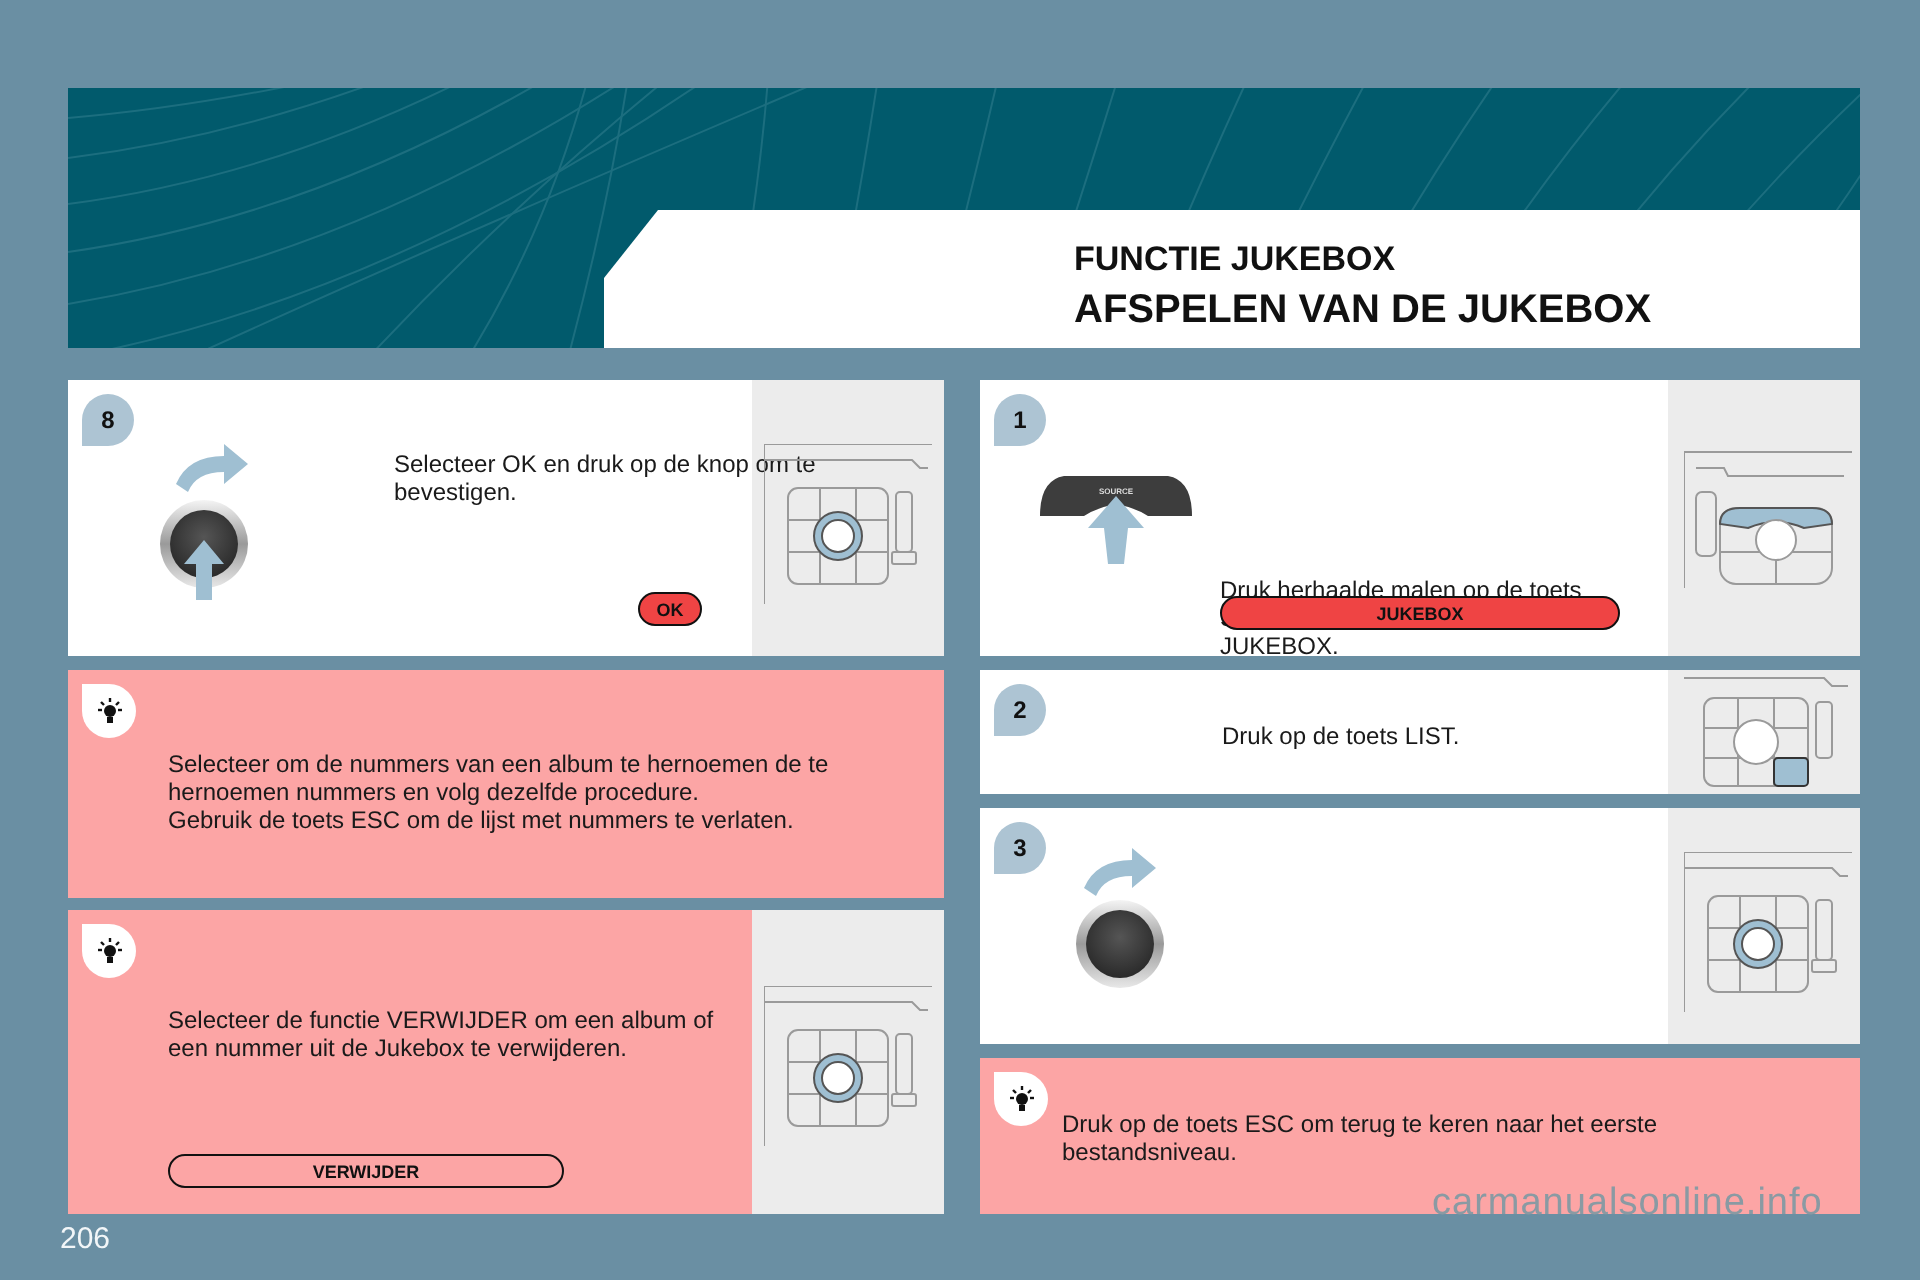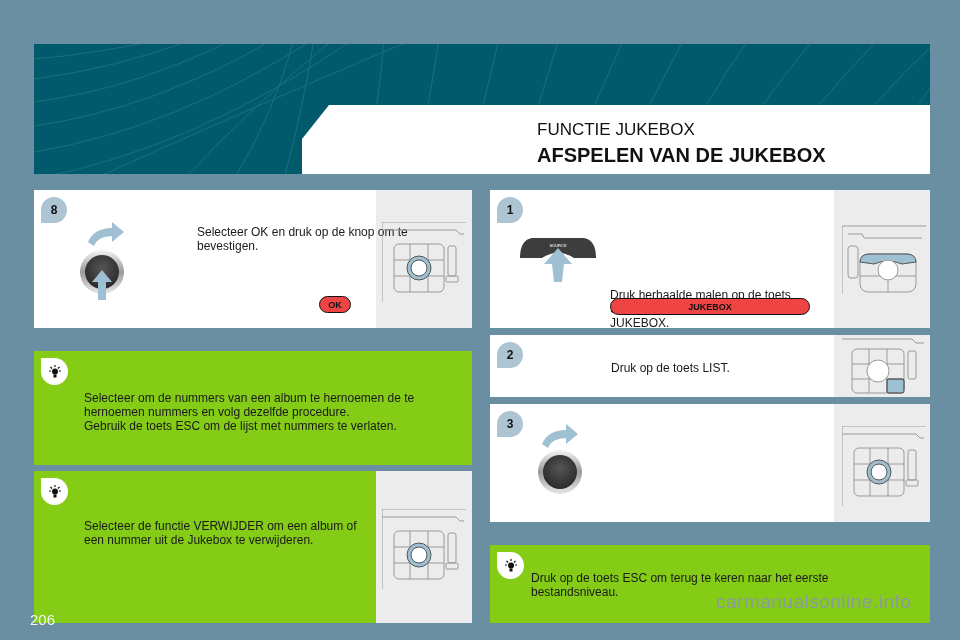--- a/index.html
+++ b/index.html
@@ -13,26 +13,26 @@
   .header {
     position: absolute; left: 34px; top: 44px; width: 896px; height: 130px;
     background: #015a6c; overflow: hidden;
   }
   .header svg.lines { position: absolute; left: 0; top: 0; }
   .title-box {
     position: absolute; left: 268px; top: 61px; width: 628px; height: 69px;
     background: #fff;
     clip-path: polygon(27px 0, 100% 0, 100% 100%, 0 100%, 0 34px);
   }
-  .title-main { position: absolute; left: 537px; top: 120px; font-size: 17px; font-weight: normal; color: #111; }
+  .title-main { position: absolute; left: 537px; top: 120px; font-size: 17px; font-weight: bold; color: #111; }
   .title-sub  { position: absolute; left: 537px; top: 144px; font-size: 20px; font-weight: bold; color: #111; }
 
   .panel { position: absolute; overflow: hidden; }
   .panel.white { background: #fff; }
-  .panel.blue  { background: #84cc16; margin-top: 16px; }
+  .panel.blue  { background: #fca5a5; }
   .panel .side {
     position: absolute; right: 0; top: 0; bottom: 0; background: #ececec;
   }
   .badge {
     position: absolute; left: 7px; top: 7px; width: 26px; height: 26px;
     background: #adc4d3; border-radius: 13px 13px 13px 0;
     font-size: 12px; font-weight: bold; color: #111;
     display: flex; align-items: center; justify-content: center;
   }
   .tip {
@@ -152,20 +152,21 @@
           <line x1="1" y1="6" x2="3" y2="6"></line>
           <line x1="11" y1="6" x2="13" y2="6"></line>
           <line x1="2.5" y1="2" x2="4" y2="3.5"></line>
           <line x1="11.5" y1="2" x2="10" y2="3.5"></line>
         </g>
         <circle cx="7" cy="6.5" r="3" fill="#111"></circle>
         <rect x="5.5" y="9.5" width="3" height="3" fill="#111"></rect>
       </svg>
   </div>
   <div class="text" style="left:50px;top:48px;width:292px;">Selecteer de functie VERWIJDER om een album of een nummer uit de Jukebox te verwijderen.</div>
+  <div class="pill transparent" style="left:50px;top:122px;width:198px;">VERWIJDER</div>
   <svg style="position:absolute;left:348px;top:38px;" width="84" height="80">
     <g fill="none" stroke="#9a9a9a" stroke-width="1">
       <path d="M0 0 L84 0 M0 8 L74 8 L78 12 L82 12 M0 0 L0 80"></path>
       <rect x="12" y="22" width="50" height="48" rx="5"></rect>
       <rect x="66" y="24" width="8" height="30" rx="2"></rect>
       <rect x="64" y="54" width="12" height="6" rx="1"></rect>
       <line x1="12" y1="38" x2="62" y2="38"></line>
       <line x1="12" y1="54" x2="62" y2="54"></line>
       <line x1="28" y1="22" x2="28" y2="70"></line>
       <line x1="46" y1="22" x2="46" y2="70"></line>

